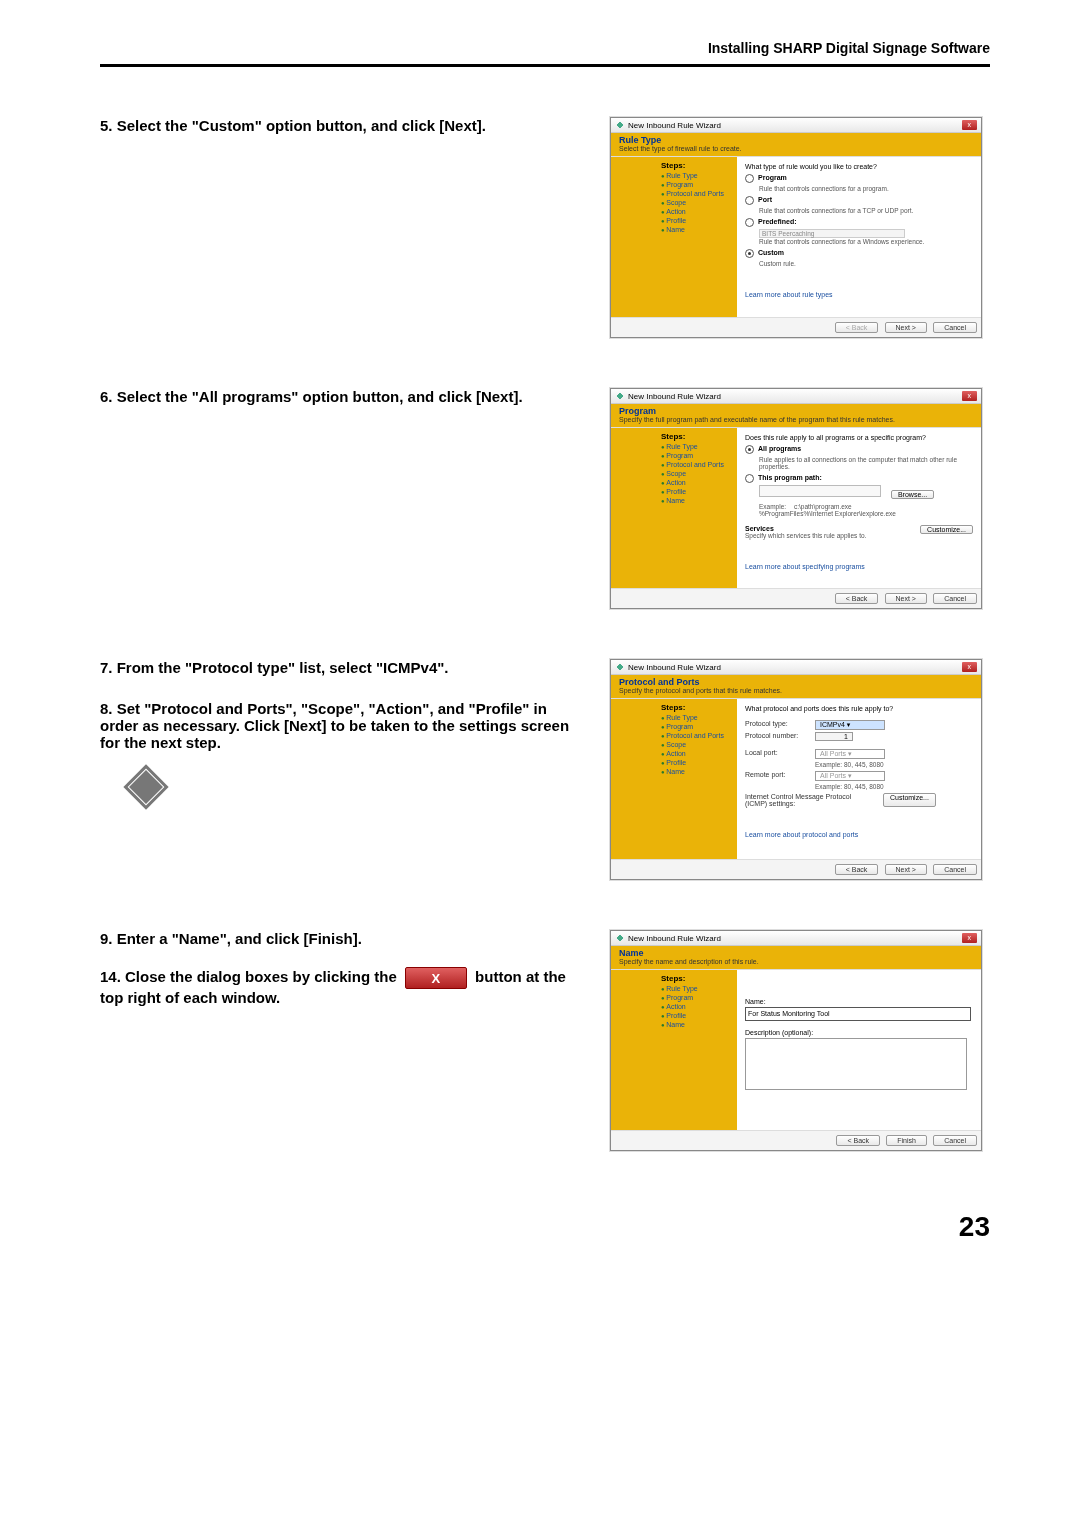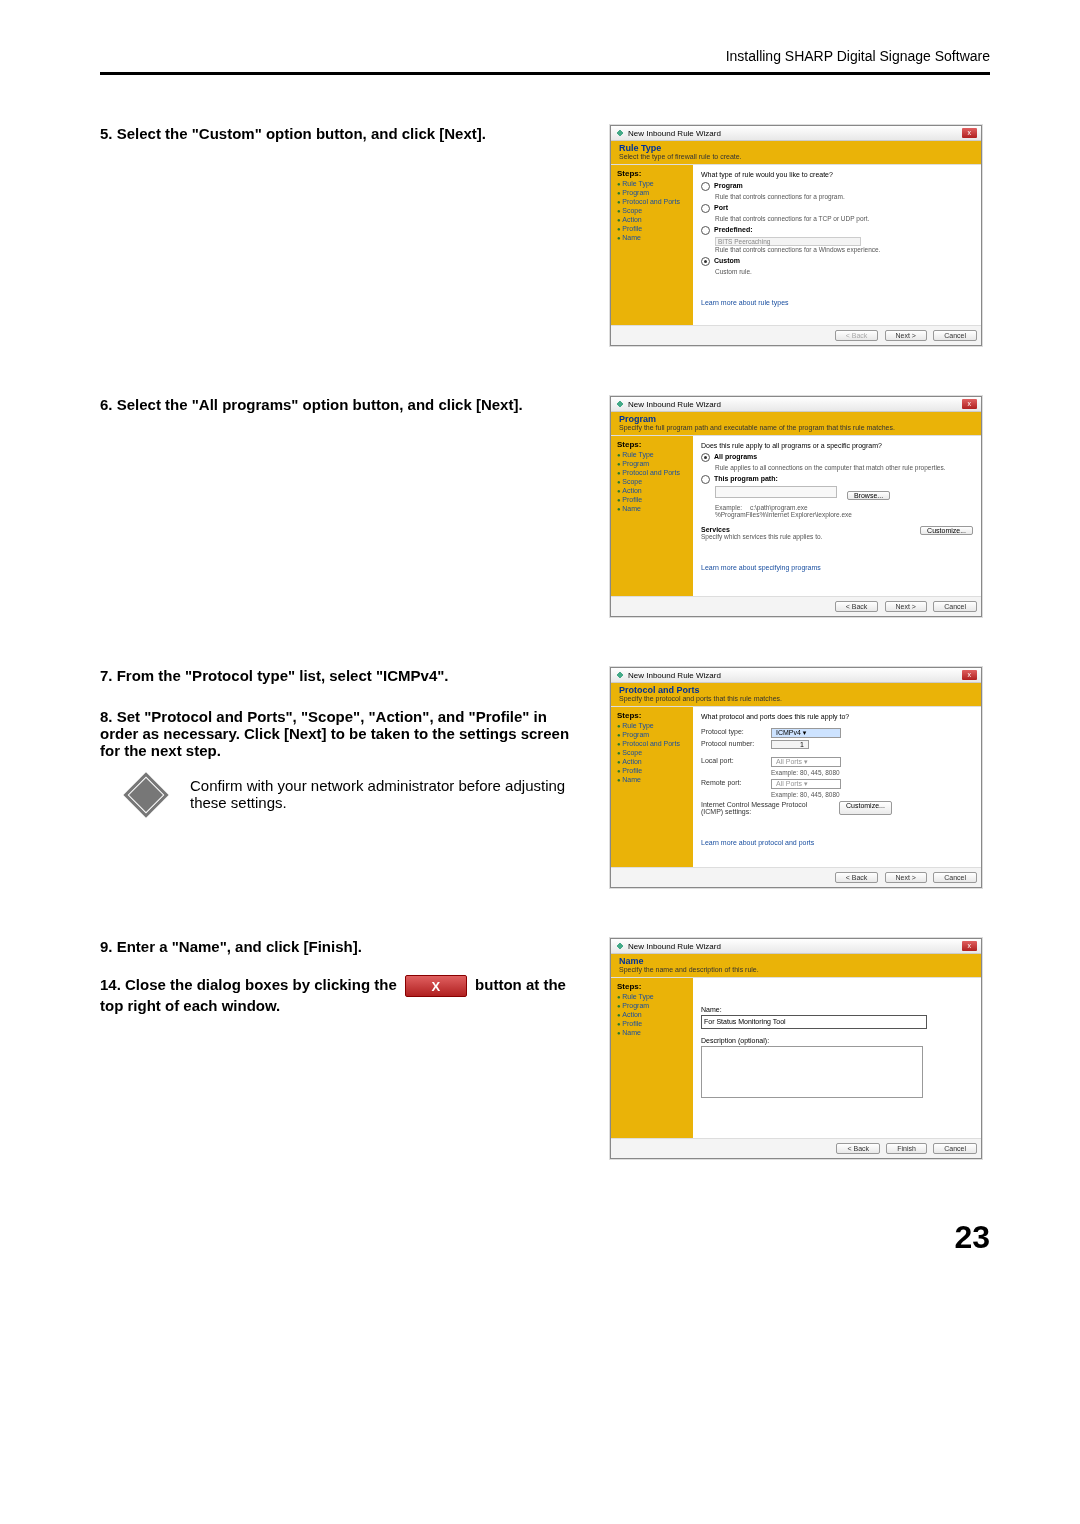--- a/index.html
+++ b/index.html
@@ -10,25 +10,24 @@
     width: 1080px;
   }
   .page {
     width: 1080px;
     padding: 40px 90px 40px 100px;
     box-sizing: border-box;
   }
   .header {
     text-align: right;
     font-size: 14px;
-    font-weight: normal;
+    font-weight: bold;
     padding-bottom: 8px;
     border-bottom: 3px solid #000;
     margin-bottom: 50px;
-    margin-top: 8px;
   }
   .step {
     display: flex;
     align-items: flex-start;
     margin-bottom: 20px;
   }
   .leftcol {
     flex: 1;
     max-width: 480px;
   }
@@ -121,20 +120,21 @@
   }
   .wiz-head {
     padding: 2px 8px 4px 8px;
   }
   .wiz-head-title { color: #003399; font-weight: bold; font-size: 9px; }
   .wiz-head-sub { color: #333; font-size: 7px; }
   .wiz-body {
     display: flex;
     border-top: 1px solid #ddd;
     min-height: 160px;
+    padding-left: 44px;
   }
   .wiz-steps {
     width: 70px;
     padding: 4px 6px;
   }
   .wiz-steps-title { font-weight: bold; margin-bottom: 2px; font-size:8px;}
   .wiz-step-item { color: #1a4fa0; font-size: 7px; margin: 2px 0; }
   .wiz-step-item::before { content:"● "; color:#2a7a2a; font-size:6px;}
   .wiz-content {
     flex: 1;
@@ -169,21 +169,21 @@
   .field-row .lbl{width:70px;color:#333;}
   .field-row .val{border:1px solid #999;background:#fff;padding:0 4px;min-width:60px;font-size:7px;}
   .field-row .dd::after{content:" ▾";}
   .cust-btn{display:inline-block;border:1px solid #999;background:linear-gradient(#fff,#eaeaea);padding:0 6px;font-size:7px;border-radius:2px;margin-left:8px;}
   .name-input{border:1px solid #555;background:#fff;width:220px;height:12px;margin-top:2px;}
   .desc-input{border:1px solid #999;background:#fff;width:220px;height:50px;margin-top:2px;}
   .ex{color:#555;font-size:6.5px;margin:1px 0 3px 70px;}
   .svc{margin-top:8px;}
   .pagenum{
     text-align:right;
-    font-size:32px;
+    font-size:28px;
     font-weight:bold;
     margin-top:30px;
   }
 </style>
 </head>
 <body>
 
 <div class="page">
   <div class="header">Installing SHARP Digital Signage Software</div>
 
@@ -292,21 +292,20 @@
       </div>
     </div>
   </div>
 
   <div class="step">
     <div class="leftcol">
       <p class="step-line">7.  From the "Protocol type" list, select "ICMPv4".</p>
       <p class="step-text" style="margin-top:24px">8.  Set "Protocol and Ports", "Scope", "Action", and "Profile" in order as necessary. Click [Next] to be taken to the settings screen for the next step.</p>
       <div class="note-row">
         <div class="note-icon"></div>
-        <div class="note-text">Confirm with your network administrator before adjusting these settings.</div>
       </div>
     </div>
     <div class="rightcol">
       <div class="wizard">
         <div class="wiz-titlebar">
           <span class="wiz-shield"></span>
           <span>New Inbound Rule Wizard</span>
           <span class="wiz-close">x</span>
         </div>
         <div class="wiz-head">

